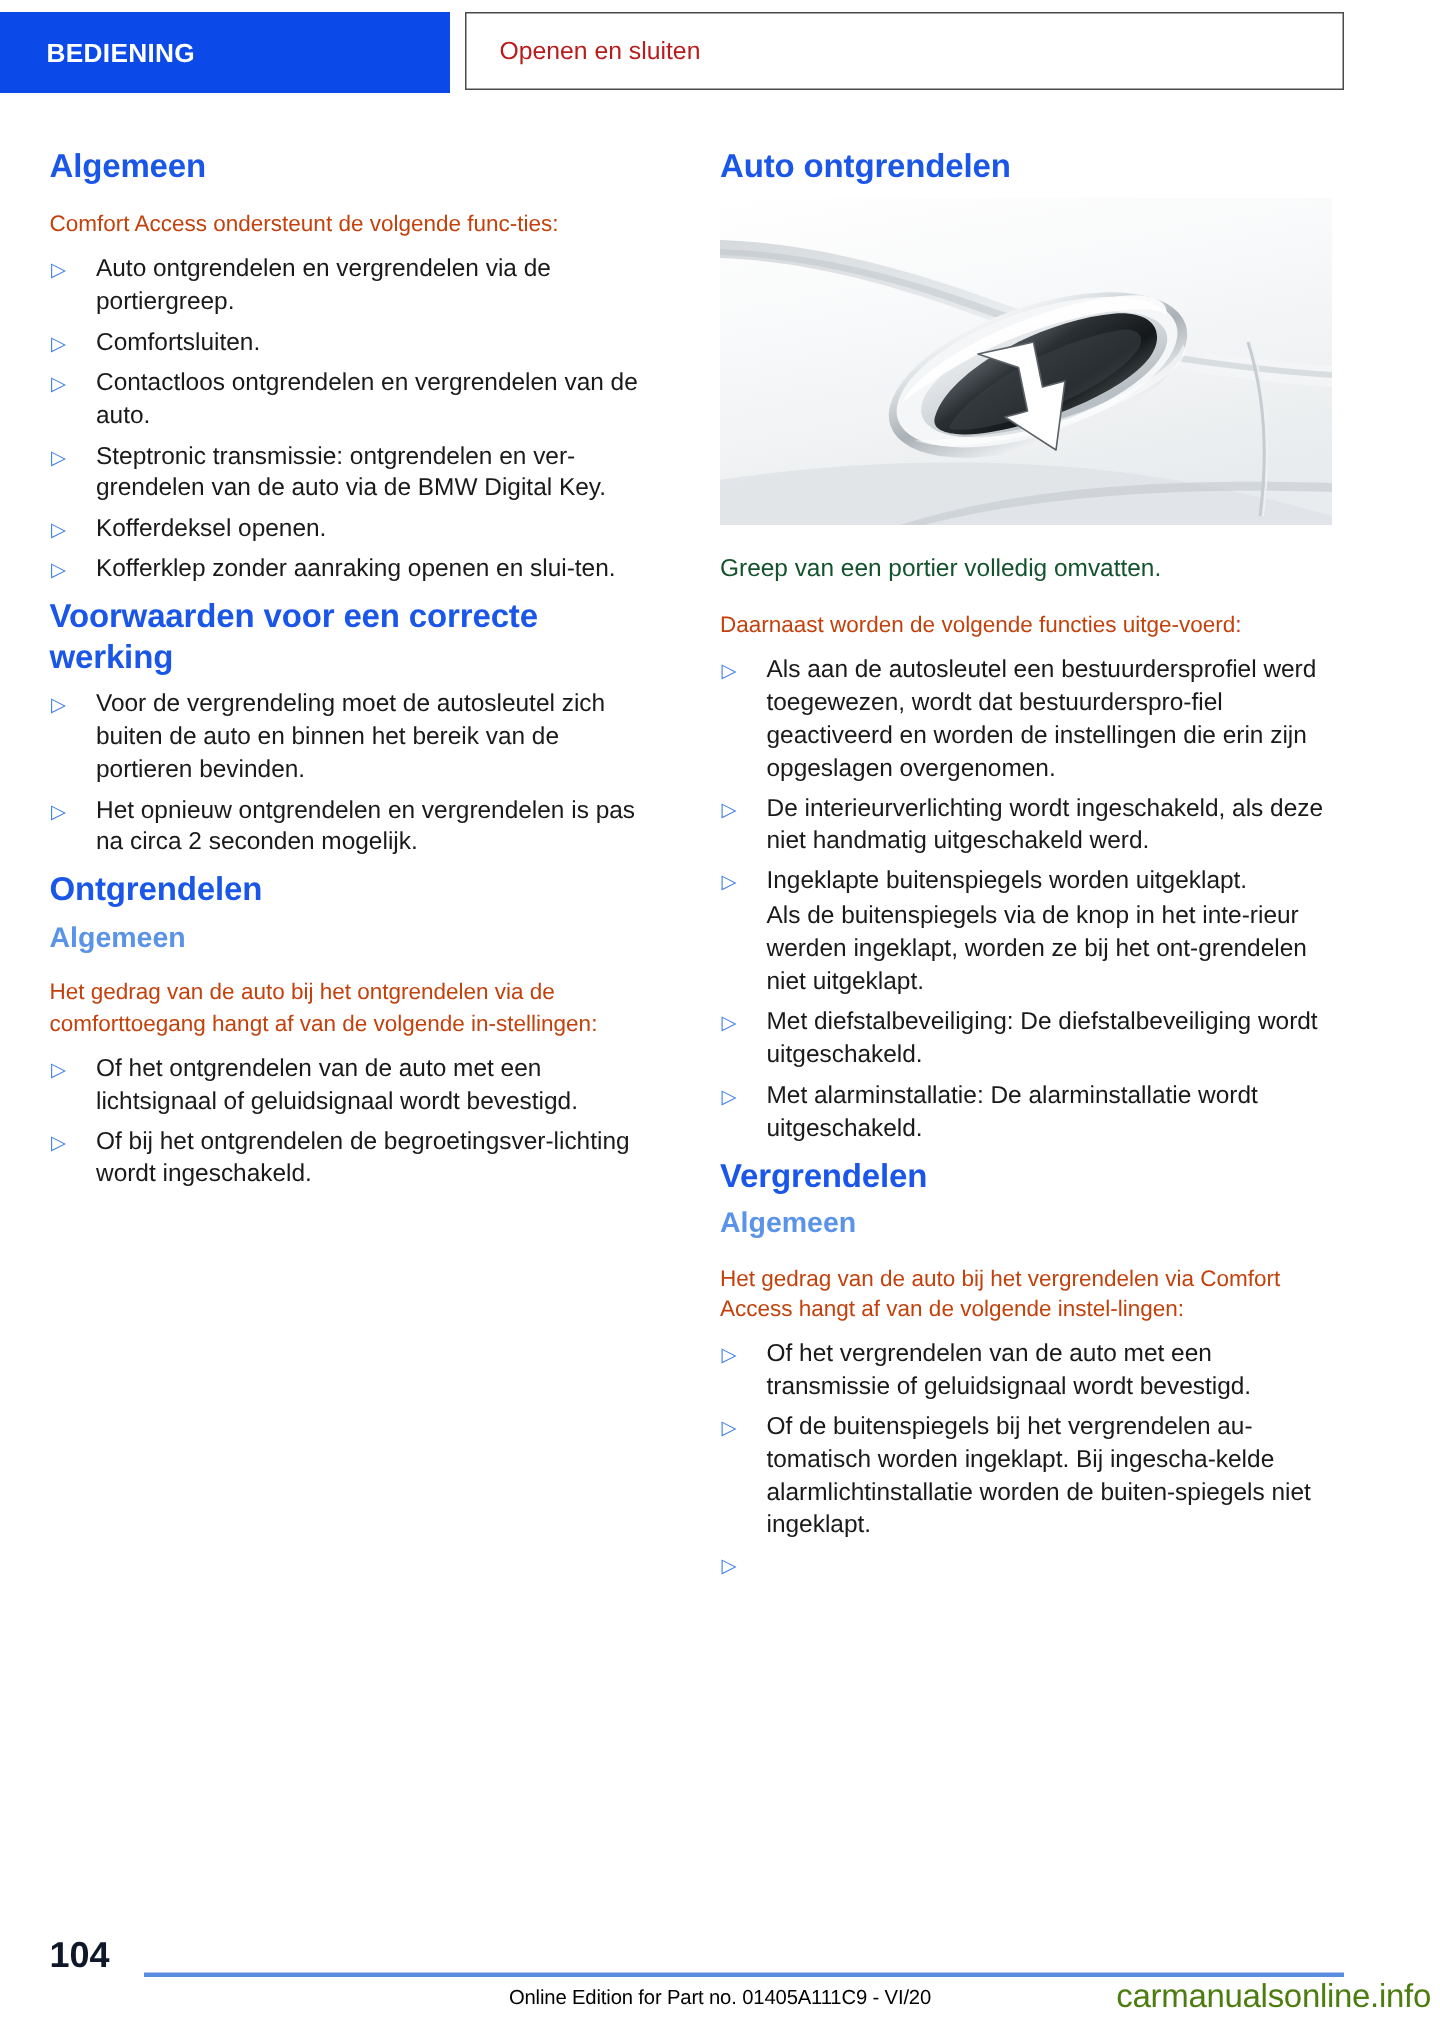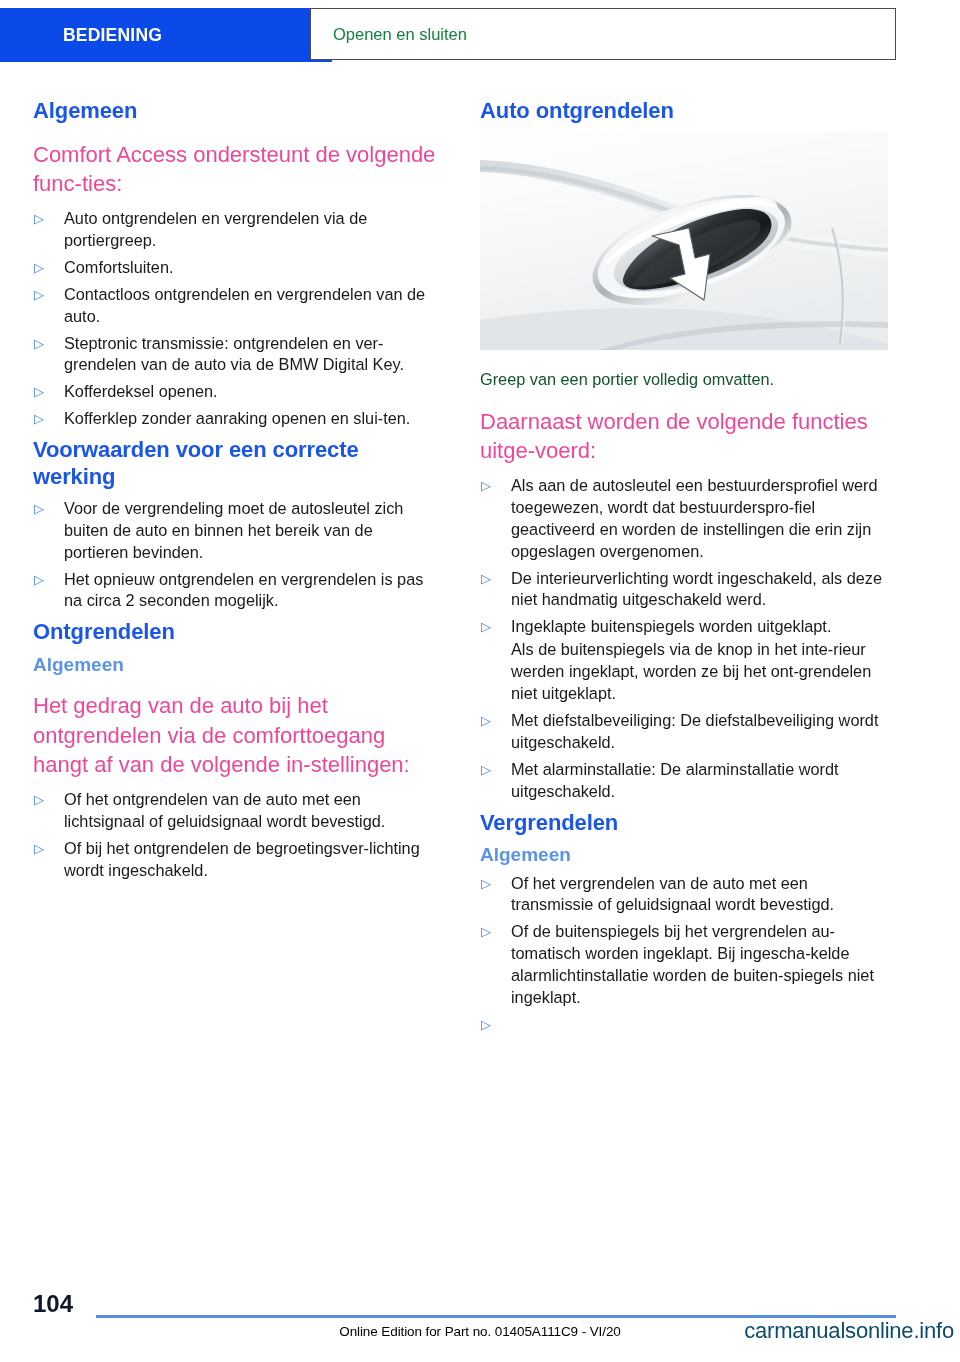--- a/index.html
+++ b/index.html
@@ -26,21 +26,20 @@
   }
   .header-chapter {
     position: absolute;
     left: 0;
     top: 0;
     width: 300px;
     height: 54px;
     background: #0b4ae8;
     display: flex;
     align-items: center;
-    padding-left: 32px;
   }
   .header-chapter-label {
     color: #ffffff;
     font-size: 17.5px;
     font-weight: bold;
     letter-spacing: 0.2px;
     margin-left: 31px;
   }
   .header-section {
     position: absolute;
@@ -49,21 +48,21 @@
     width: 586px;
     height: 52px;
     border: 1px solid #4a4a4a;
     background: #ffffff;
     display: flex;
     align-items: center;
     box-sizing: border-box;
   }
   .header-section-label {
     font-size: 16.5px;
-    color: #15803d;
+    color: #b91c1c;
     margin-left: 22px;
   }
 
   
   .content {
     position: absolute;
     top: 98px;
     left: 0;
     width: 960px;
     height: 1190px;
@@ -90,24 +89,24 @@
     font-weight: bold;
     color: #5a93e8;
     margin: 0 0 6px 0;
     line-height: 1.22;
   }
   .sp-before-main { margin-top: 25px; }
   .sp-before-sub  { margin-top: 21px; }
 
   
   p.body {
-    font-size: 22px;
+    font-size: 15px;
     line-height: 1.345;
     margin: 15px 0 12px 0;
-    color: #ec4899;
+    color: #c2410c;
   }
   p.body.tight { margin-bottom: 9px; }
   p.caption {
     font-size: 16.3px;
     line-height: 1.345;
     margin: 0 0 16px 0;
     color: #14532d;
   }
 
   
@@ -180,21 +179,21 @@
     text-align: center;
     font-size: 13.5px;
     color: #000000;
     letter-spacing: -0.1px;
   }
   .watermark {
     position: absolute;
     right: 6px;
     top: 30px;
     font-size: 22px;
-    color: #0c4a6e;
+    color: #4d7c0f;
     letter-spacing: -0.2px;
   }
 </style>
 </head>
 <body>
 
 <div class="page-header">
   <div class="header-chapter">
     <span class="header-chapter-label">BEDIENING</span>
   </div>
@@ -315,20 +314,21 @@
     <ul class="bullets">
       <li><span class="bullet-marker">▷</span><span>Als aan de autosleutel een bestuurdersprofiel werd toegewezen, wordt dat bestuurderspro-fiel geactiveerd en worden de instellingen die erin zijn opgeslagen overgenomen.</span></li>
       <li><span class="bullet-marker">▷</span><span>De interieurverlichting wordt ingeschakeld, als deze niet handmatig uitgeschakeld werd.</span></li>
       <li><span class="bullet-marker">▷</span><span>Ingeklapte buitenspiegels worden uitgeklapt.</span><span class="sub-para">Als de buitenspiegels via de knop in het inte-rieur werden ingeklapt, worden ze bij het ont-grendelen niet uitgeklapt.</span></li>
       <li><span class="bullet-marker">▷</span><span>Met diefstalbeveiliging: De diefstalbeveiliging wordt uitgeschakeld.</span></li>
       <li><span class="bullet-marker">▷</span><span>Met alarminstallatie: De alarminstallatie wordt uitgeschakeld.</span></li>
     </ul>
 
     <h1 class="h-main sp-before-main">Vergrendelen</h1>
     <h2 class="h-sub sp-before-sub">Algemeen</h2>
+    <p class="body tight">Het gedrag van de auto bij het vergrendelen via Comfort Access hangt af van de volgende instel-lingen:</p>
 
     <ul class="bullets">
       <li><span class="bullet-marker">▷</span><span>Of het vergrendelen van de auto met een transmissie of geluidsignaal wordt bevestigd.</span></li>
       <li><span class="bullet-marker">▷</span><span>Of de buitenspiegels bij het vergrendelen au-tomatisch worden ingeklapt. Bij ingescha-kelde alarmlichtinstallatie worden de buiten-spiegels niet ingeklapt.</span></li>
       <li><span class="bullet-marker">▷</span></li>
     </ul>
 
   </div>
 </div>
 

